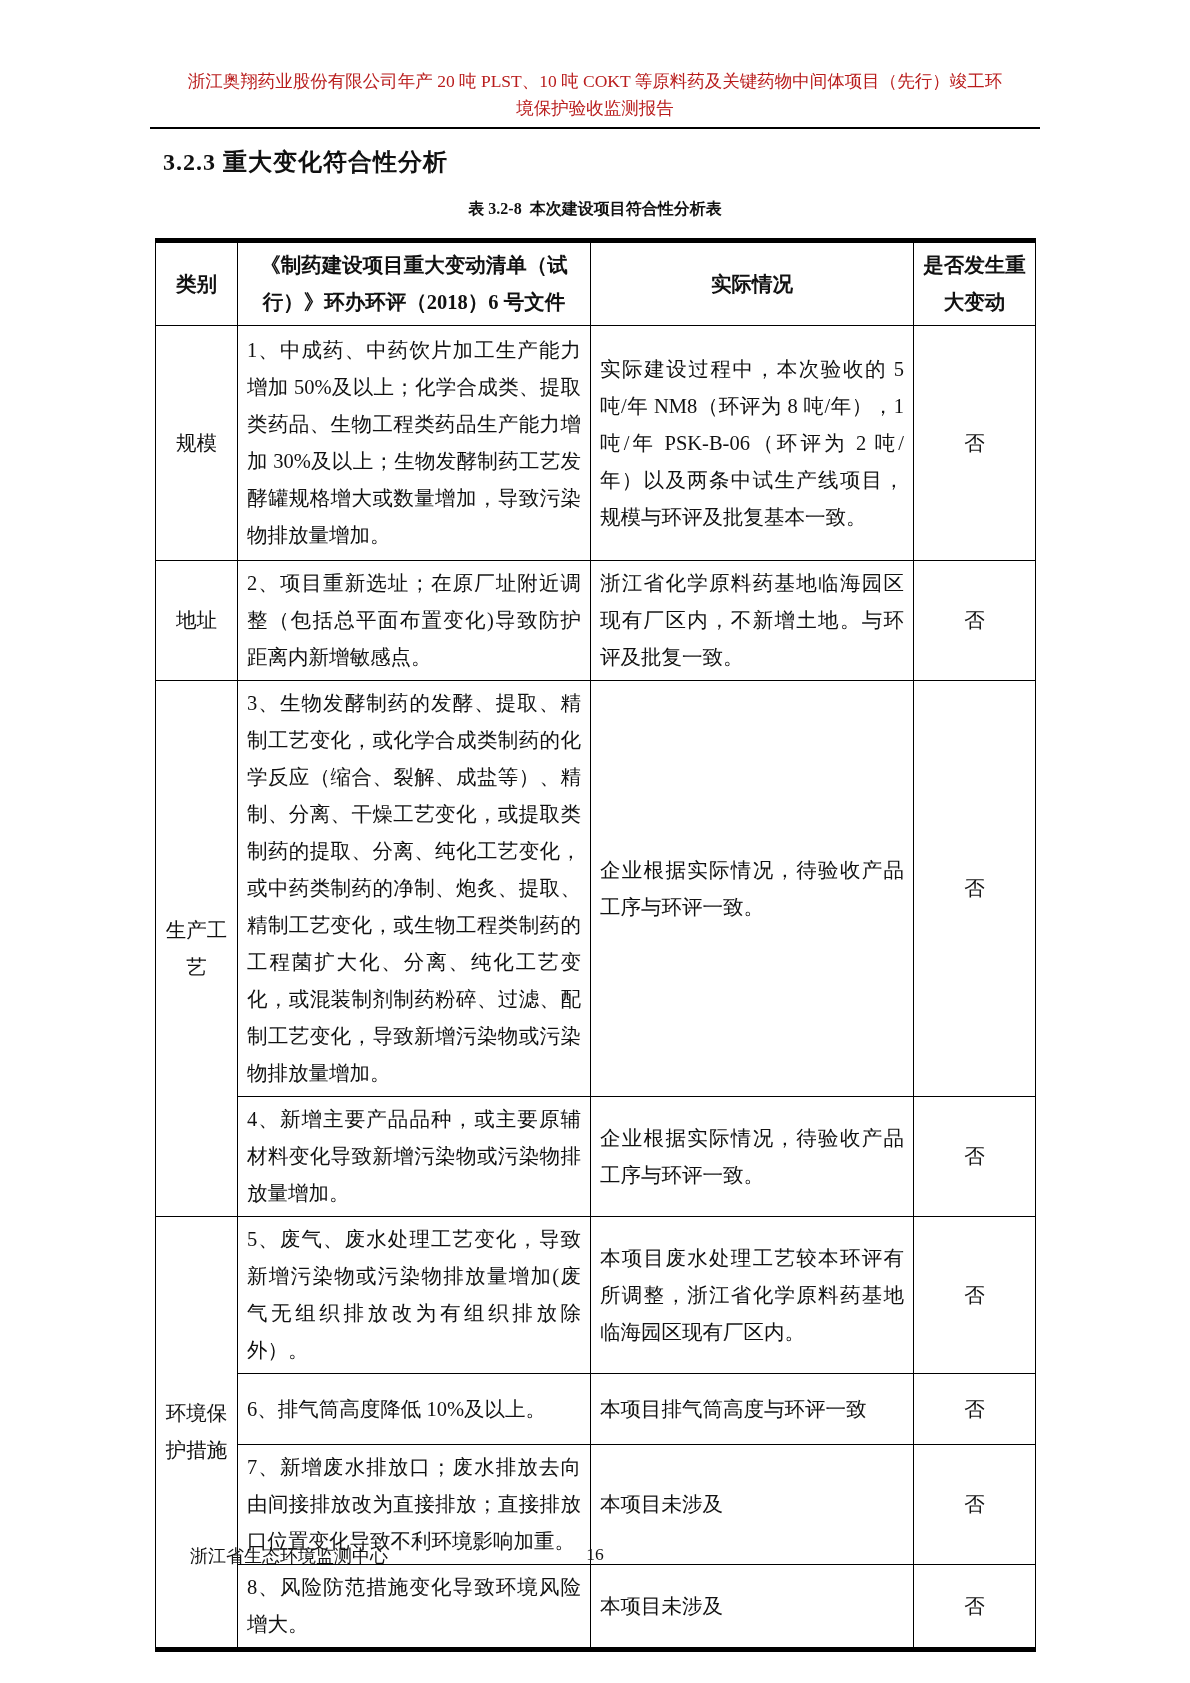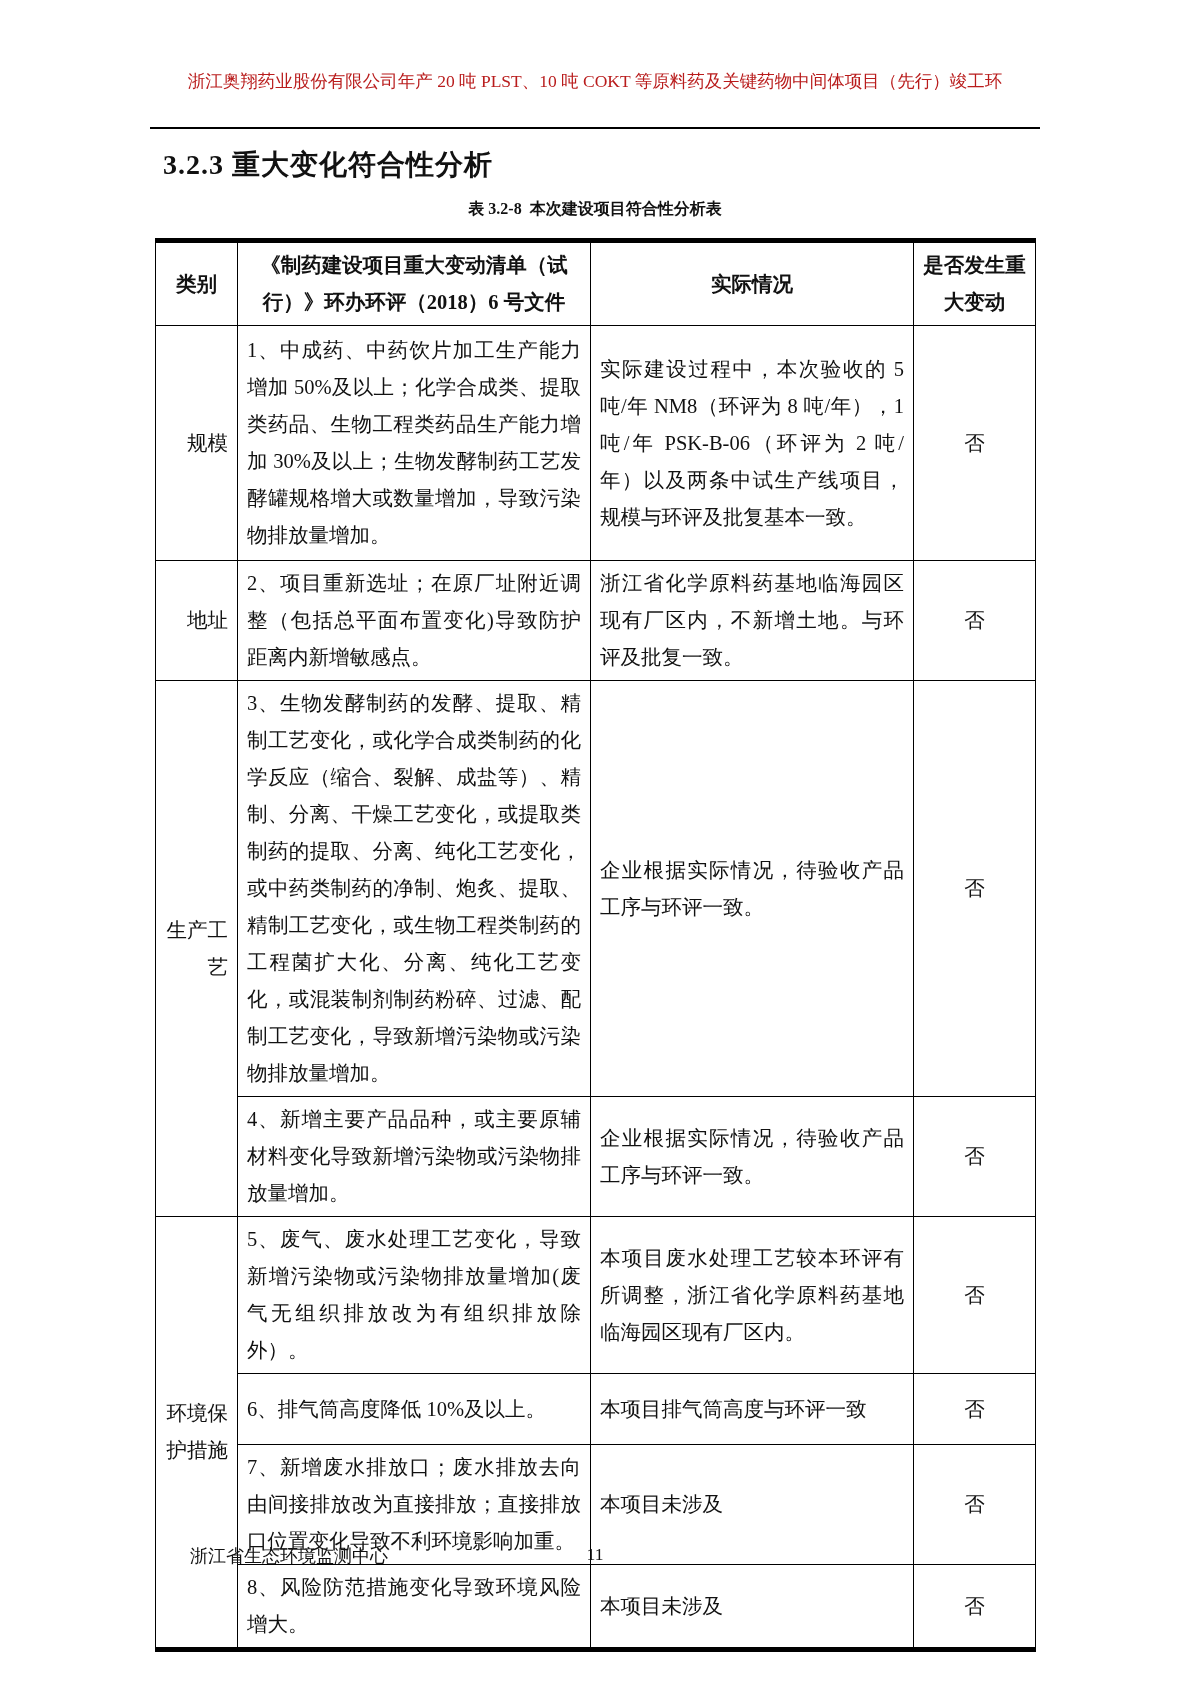--- a/index.html
+++ b/index.html
@@ -10,55 +10,56 @@
   }
   .page-header{
     position:absolute;top:68px;left:75px;right:75px;
     text-align:center;font-size:17.5px;line-height:27px;color:#b91c1c;
   }
   .header-rule{
     position:absolute;top:127px;left:150px;width:890px;height:2px;background:#000;
   }
   .section-title{
     position:absolute;top:146px;left:163px;
-    font-size:28px;font-weight:bold;letter-spacing:1px;
+    font-size:24px;font-weight:bold;letter-spacing:1px;
   }
   .table-title{
     position:absolute;top:199px;left:155px;width:880px;
     text-align:center;font-size:16px;font-weight:bold;white-space:pre-wrap;
   }
   table.compliance{
     position:absolute;top:238px;left:155px;width:880px;
     border-collapse:collapse;table-layout:fixed;
     border-top:5px solid #000;border-bottom:5px solid #000;
   }
   table.compliance th,table.compliance td{
     border:1.5px solid #000;
     font-size:20.5px;line-height:37px;
     padding:4px 9px;vertical-align:middle;
     overflow:hidden;
   }
   th.hdr{font-weight:bold;text-align:center;height:71px;line-height:34px;}
-  td.cat{text-align:right;line-height:37px;padding:4px 6px;}
+  td.cat{text-align:center;line-height:37px;padding:4px 6px;}
   td.crit,td.act{text-align:justify;}
   td.ans{text-align:center;}
   .r1{height:235px}.r2{height:110px}.r3{height:377px}.r4{height:110px}
   .r5{height:110px}.r6{height:71px}.r7{height:110px}.r8{height:72px}
   .footer-org{
     position:absolute;top:1544px;left:190px;font-size:18px;
   }
   .footer-page{
     position:absolute;top:1544px;left:0;right:0;text-align:center;font-size:17.5px;
   }
 </style>
 </head>
 <body>
 
 <div class="page-header">
   <div>浙江奥翔药业股份有限公司年产 20 吨 PLST、10 吨 COKT 等原料药及关键药物中间体项目（先行）竣工环</div>
+  <div>境保护验收监测报告</div>
 </div>
 <div class="header-rule"></div>
 
 <div class="section-title">3.2.3 重大变化符合性分析</div>
 
 <div class="table-title">表 3.2-8  本次建设项目符合性分析表</div>
 
 <table class="compliance">
   <colgroup>
     <col style="width:82px">
@@ -114,13 +115,13 @@
   </tr>
   <tr class="r8">
     <td class="crit">8、风险防范措施变化导致环境风险增大。</td>
     <td class="act">本项目未涉及</td>
     <td class="ans">否</td>
   </tr>
 </tbody>
   </table>
 
 <div class="footer-org">浙江省生态环境监测中心</div>
-<div class="footer-page">11</div>
+<div class="footer-page">16</div>
 
 </body></html>

